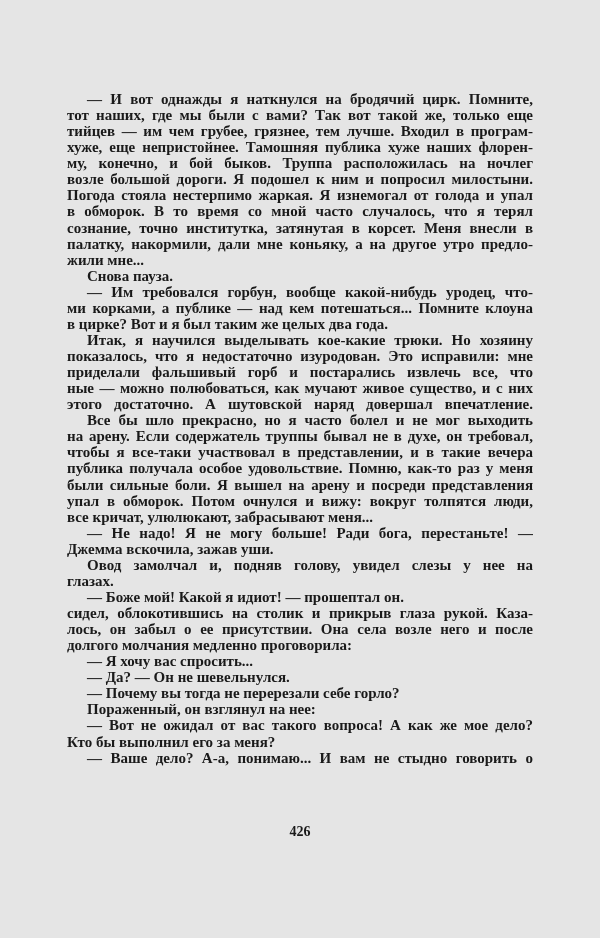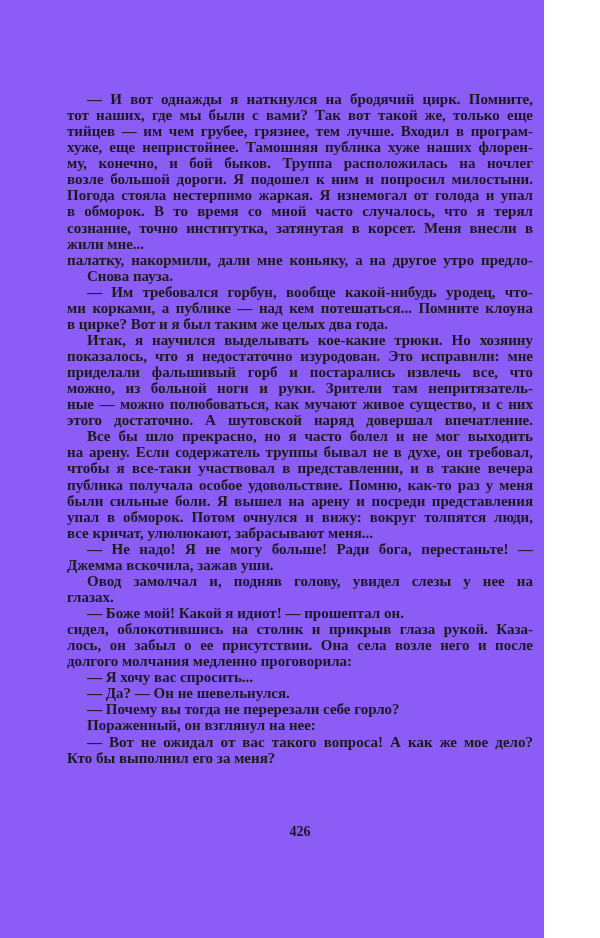--- a/index.html
+++ b/index.html
@@ -9,23 +9,23 @@
   }
   body {
     width: 600px;
     height: 938px;
     position: relative;
     overflow: hidden;
   }
   .page {
     position: absolute;
     left: 0; top: 0;
-    width: 544px;
+    width: 600px;
     height: 938px;
-    background: #8b5cf6;
+    background: #e5e5e5;
   }
   .text-block {
     position: absolute;
     left: 67px;
     top: 91px;
     width: 466px;
     font-family: "Liberation Serif", "DejaVu Serif", serif;
     font-size: 15px;
     line-height: 16.07px;
     color: #1a1a1a;
@@ -64,30 +64,29 @@
   <div class="text-block" id="text-block">
       <span class="line indent">— И вот однажды я наткнулся на бродячий цирк. Помните,</span>
       <span class="line">тот наших, где мы были с вами? Так вот такой же, только еще</span>
       <span class="line">тийцев — им чем грубее, грязнее, тем лучше. Входил в програм-</span>
       <span class="line">хуже, еще непристойнее. Тамошняя публика хуже наших флорен-</span>
       <span class="line">му, конечно, и бой быков. Труппа расположилась на ночлег</span>
       <span class="line">возле большой дороги. Я подошел к ним и попросил милостыни.</span>
       <span class="line">Погода стояла нестерпимо жаркая. Я изнемогал от голода и упал</span>
       <span class="line">в обморок. В то время со мной часто случалось, что я терял</span>
       <span class="line">сознание, точно институтка, затянутая в корсет. Меня внесли в</span>
+      <span class="line">палатку, накормили, дали мне коньяку, а на другое утро предло-</span>
       <span class="line last">жили мне...</span>
-      <span class="line">палатку, накормили, дали мне коньяку, а на другое утро предло-</span>
       <span class="line indent last">Снова пауза.</span>
       <span class="line indent">— Им требовался горбун, вообще какой-нибудь уродец, что-</span>
       <span class="line">ми корками, а публике — над кем потешаться... Помните клоуна</span>
       <span class="line last">в цирке? Вот и я был таким же целых два года.</span>
       <span class="line indent">Итак, я научился выделывать кое-какие трюки. Но хозяину</span>
       <span class="line">показалось, что я недостаточно изуродован. Это исправили: мне</span>
       <span class="line">приделали фальшивый горб и постарались извлечь все, что</span>
-      <span class="line">можно, из больной ноги и руки. Зрители там непритязатель-</span>
       <span class="line">ные — можно полюбоваться, как мучают живое существо, и с них</span>
       <span class="line">этого достаточно. А шутовской наряд довершал впечатление.</span>
       <span class="line indent">Все бы шло прекрасно, но я часто болел и не мог выходить</span>
       <span class="line">на арену. Если содержатель труппы бывал не в духе, он требовал,</span>
       <span class="line">чтобы я все-таки участвовал в представлении, и в такие вечера</span>
       <span class="line">публика получала особое удовольствие. Помню, как-то раз у меня</span>
       <span class="line">были сильные боли. Я вышел на арену и посреди представления</span>
       <span class="line">упал в обморок. Потом очнулся и вижу: вокруг толпятся люди,</span>
       <span class="line last">все кричат, улюлюкают, забрасывают меня...</span>
       <span class="line indent">— Не надо! Я не могу больше! Ради бога, перестаньте! —</span>
@@ -97,15 +96,16 @@
       <span class="line indent last">— Боже мой! Какой я идиот! — прошептал он.</span>
       <span class="line">сидел, облокотившись на столик и прикрыв глаза рукой. Каза-</span>
       <span class="line">лось, он забыл о ее присутствии. Она села возле него и после</span>
       <span class="line last">долгого молчания медленно проговорила:</span>
       <span class="line indent last">— Я хочу вас спросить...</span>
       <span class="line indent last">— Да? — Он не шевельнулся.</span>
       <span class="line indent last">— Почему вы тогда не перерезали себе горло?</span>
       <span class="line indent last">Пораженный, он взглянул на нее:</span>
       <span class="line indent">— Вот не ожидал от вас такого вопроса! А как же мое дело?</span>
       <span class="line last">Кто бы выполнил его за меня?</span>
+      <span class="line indent">— Ваше дело? А-а, понимаю... И вам не стыдно говорить о</span>
     </div>
   <div class="page-number">426</div>
 </div>
 
 </body></html>

